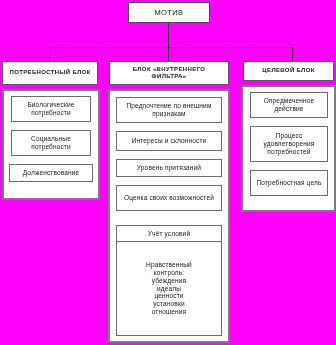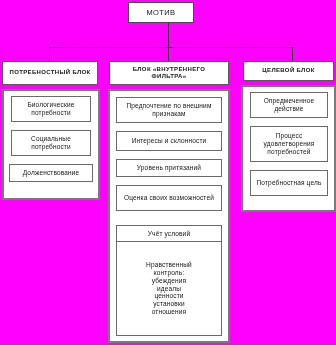--- a/index.html
+++ b/index.html
@@ -30,21 +30,21 @@
     justify-content: center;
     text-align: center;
     color: #161616;
     line-height: 1.22;
   }
 
   
   .root-box {
     left: 128px;
     top: 2px;
-    width: 66px;
+    width: 82px;
     height: 21px;
     font-size: 7.5px;
     letter-spacing: 0.4px;
     border: 1px solid #4a4a4a;
   }
 
   
   .conn {
     position: absolute;
     background: #3a3a3a;

